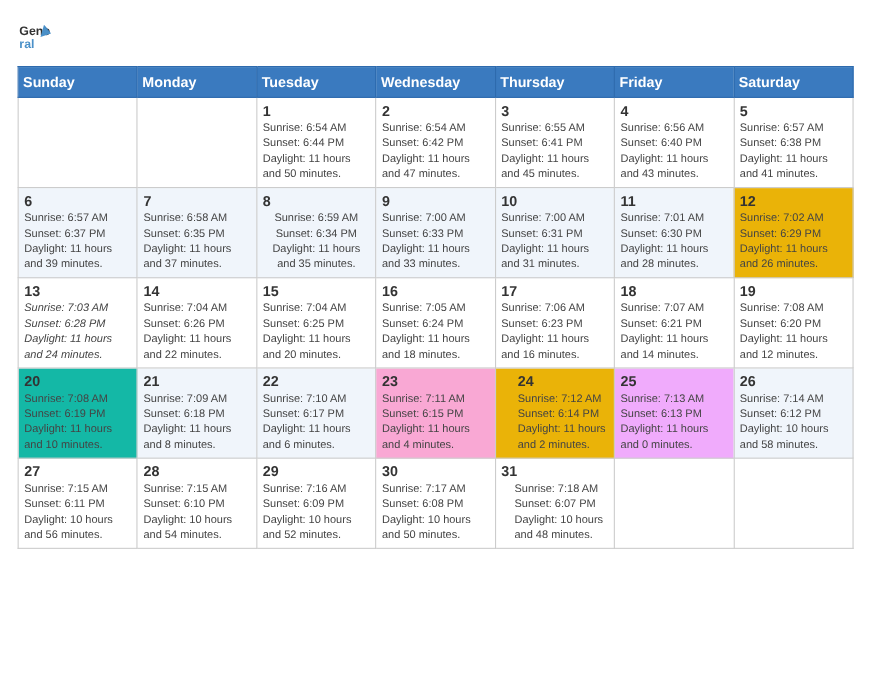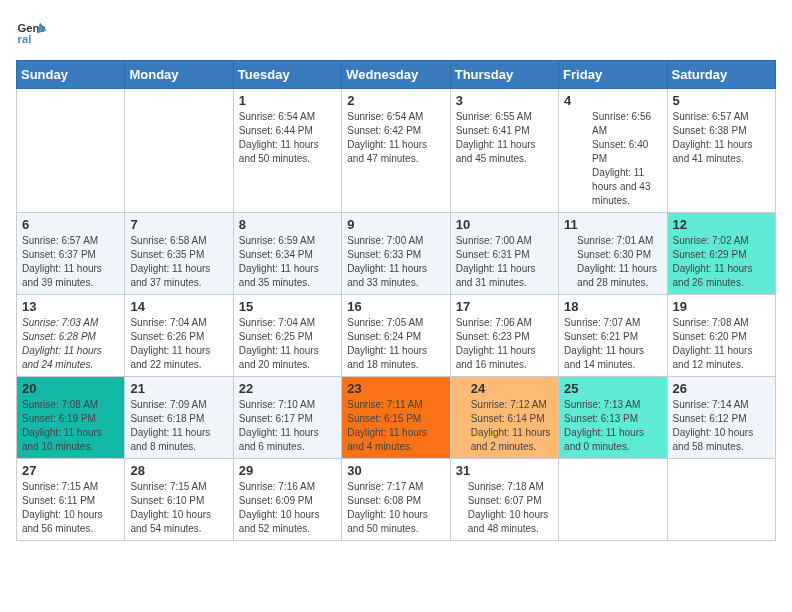--- a/index.html
+++ b/index.html
@@ -130,21 +130,21 @@
 Daylight: 11 hours and 47 minutes.</div>
         </td>
         <td>
           <span class="day-number">3</span>
           <div class="day-info" style="white-space: pre-line;">Sunrise: 6:55 AM
 Sunset: 6:41 PM
 Daylight: 11 hours and 45 minutes.</div>
         </td>
         <td>
           <span class="day-number">4</span>
-          <div class="day-info" style="white-space: pre-line; margin-left: 28px;">Sunrise: 6:56 AM
+          <div class="day-info" style="white-space: pre-line;">Sunrise: 6:56 AM
 Sunset: 6:40 PM
 Daylight: 11 hours and 43 minutes.</div>
         </td>
         <td>
           <span class="day-number">5</span>
           <div class="day-info" style="white-space: pre-line;">Sunrise: 6:57 AM
 Sunset: 6:38 PM
 Daylight: 11 hours and 41 minutes.</div>
         </td>
       </tr>
@@ -156,43 +156,43 @@
 Daylight: 11 hours and 39 minutes.</div>
         </td>
         <td style="background: rgb(240, 245, 251);">
           <span class="day-number">7</span>
           <div class="day-info" style="white-space: pre-line;">Sunrise: 6:58 AM
 Sunset: 6:35 PM
 Daylight: 11 hours and 37 minutes.</div>
         </td>
         <td style="background: rgb(240, 245, 251);">
           <span class="day-number">8</span>
-          <div class="day-info" style="white-space: pre-line;">Sunrise: 6:59 AM
+          <div class="day-info" style="white-space: pre-line; text-align: center;">Sunrise: 6:59 AM
 Sunset: 6:34 PM
 Daylight: 11 hours and 35 minutes.</div>
         </td>
         <td style="background: rgb(240, 245, 251);">
           <span class="day-number">9</span>
           <div class="day-info" style="white-space: pre-line;">Sunrise: 7:00 AM
 Sunset: 6:33 PM
 Daylight: 11 hours and 33 minutes.</div>
         </td>
         <td style="background: rgb(240, 245, 251);">
           <span class="day-number">10</span>
           <div class="day-info" style="white-space: pre-line;">Sunrise: 7:00 AM
 Sunset: 6:31 PM
 Daylight: 11 hours and 31 minutes.</div>
         </td>
         <td style="background: rgb(240, 245, 251);">
           <span class="day-number">11</span>
-          <div class="day-info" style="white-space: pre-line; margin-left: 13px;">Sunrise: 7:01 AM
+          <div class="day-info" style="white-space: pre-line;">Sunrise: 7:01 AM
 Sunset: 6:30 PM
 Daylight: 11 hours and 28 minutes.</div>
         </td>
-        <td style="background: #5eead4; margin-top: 16px;">
+        <td style="background: #eab308; margin-top: 16px;">
           <span class="day-number">12</span>
           <div class="day-info" style="white-space: pre-line;">Sunrise: 7:02 AM
 Sunset: 6:29 PM
 Daylight: 11 hours and 26 minutes.</div>
         </td>
       </tr>
       <tr>
         <td>
           <span class="day-number">13</span>
           <div class="day-info" style="white-space: pre-line; font-style: italic;">Sunrise: 7:03 AM
@@ -248,33 +248,33 @@
           <div class="day-info" style="white-space: pre-line;">Sunrise: 7:09 AM
 Sunset: 6:18 PM
 Daylight: 11 hours and 8 minutes.</div>
         </td>
         <td style="background: rgb(240, 245, 251);">
           <span class="day-number">22</span>
           <div class="day-info" style="white-space: pre-line;">Sunrise: 7:10 AM
 Sunset: 6:17 PM
 Daylight: 11 hours and 6 minutes.</div>
         </td>
-        <td style="background: #f97316;">
+        <td style="background: #f9a8d4;">
           <span class="day-number">23</span>
           <div class="day-info" style="white-space: pre-line;">Sunrise: 7:11 AM
 Sunset: 6:15 PM
 Daylight: 11 hours and 4 minutes.</div>
         </td>
-        <td style="background: #fdba74; padding-left: 20px;">
+        <td style="background: #eab308; padding-left: 20px;">
           <span class="day-number">24</span>
           <div class="day-info" style="white-space: pre-line;">Sunrise: 7:12 AM
 Sunset: 6:14 PM
 Daylight: 11 hours and 2 minutes.</div>
         </td>
-        <td style="background: #5eead4;">
+        <td style="background: #f0abfc;">
           <span class="day-number">25</span>
           <div class="day-info" style="white-space: pre-line;">Sunrise: 7:13 AM
 Sunset: 6:13 PM
 Daylight: 11 hours and 0 minutes.</div>
         </td>
         <td style="background: rgb(240, 245, 251);">
           <span class="day-number">26</span>
           <div class="day-info" style="white-space: pre-line;">Sunrise: 7:14 AM
 Sunset: 6:12 PM
 Daylight: 10 hours and 58 minutes.</div>

